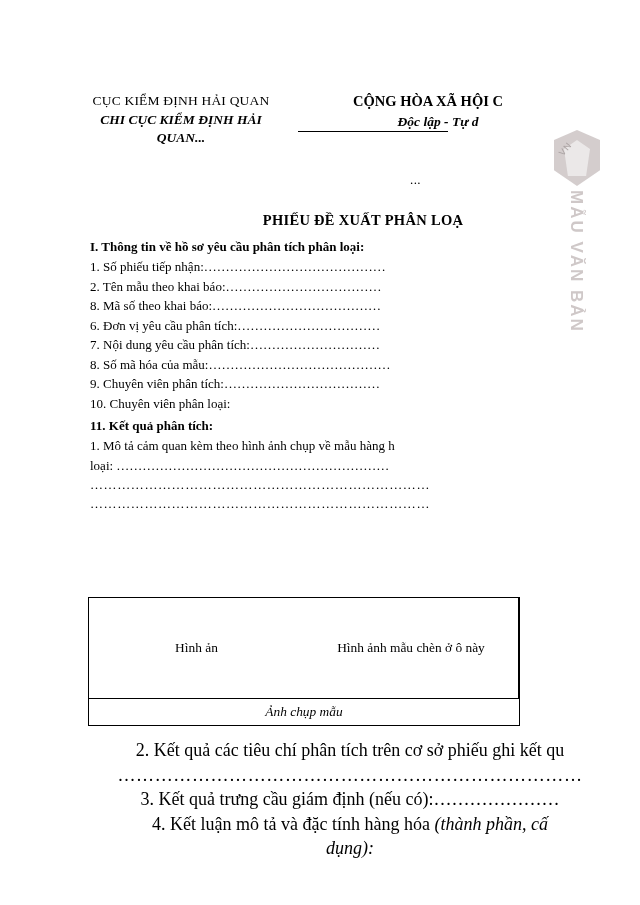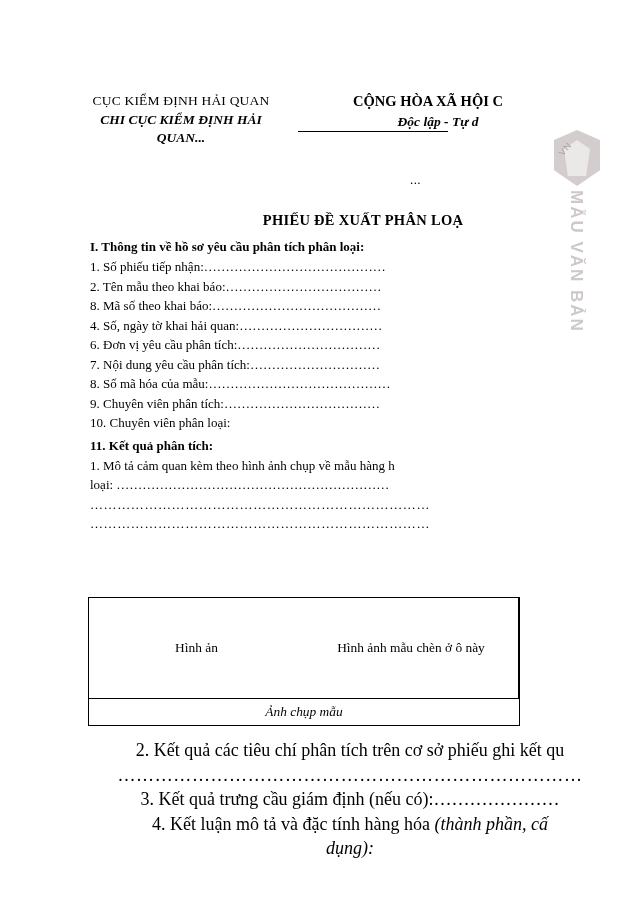--- a/index.html
+++ b/index.html
@@ -266,21 +266,20 @@
   <div class="date-line">...</div>
 
   <div class="doc-title">PHIẾU ĐỀ XUẤT PHÂN LOẠ</div>
 
   <div class="body">
     <div class="sec">I. Thông tin về hồ sơ yêu cầu phân tích phân loại:</div>
 
     <div class="item">1. Số phiếu tiếp nhận:……………………………………</div>
     <div class="item">2. Tên mẫu theo khai báo:………………………………</div>
     <div class="item">8. Mã số theo khai báo:…………………………………</div>
-    <div class="item">4. Số, ngày tờ khai hải quan:……………………………</div>
     <div class="item">6. Đơn vị yêu cầu phân tích:……………………………</div>
     <div class="item">7. Nội dung yêu cầu phân tích:…………………………</div>
     <div class="item">8. Số mã hóa của mẫu:……………………………………</div>
     <div class="item">9. Chuyên viên phân tích:………………………………</div>
     <div class="item">10. Chuyên viên phân loại:</div>
 
     <div class="spacer-sm"></div>
     <div class="sec">11. Kết quả phân tích:</div>
 
     <div class="item">1. Mô tả cảm quan kèm theo hình ảnh chụp về mẫu hàng h</div>

